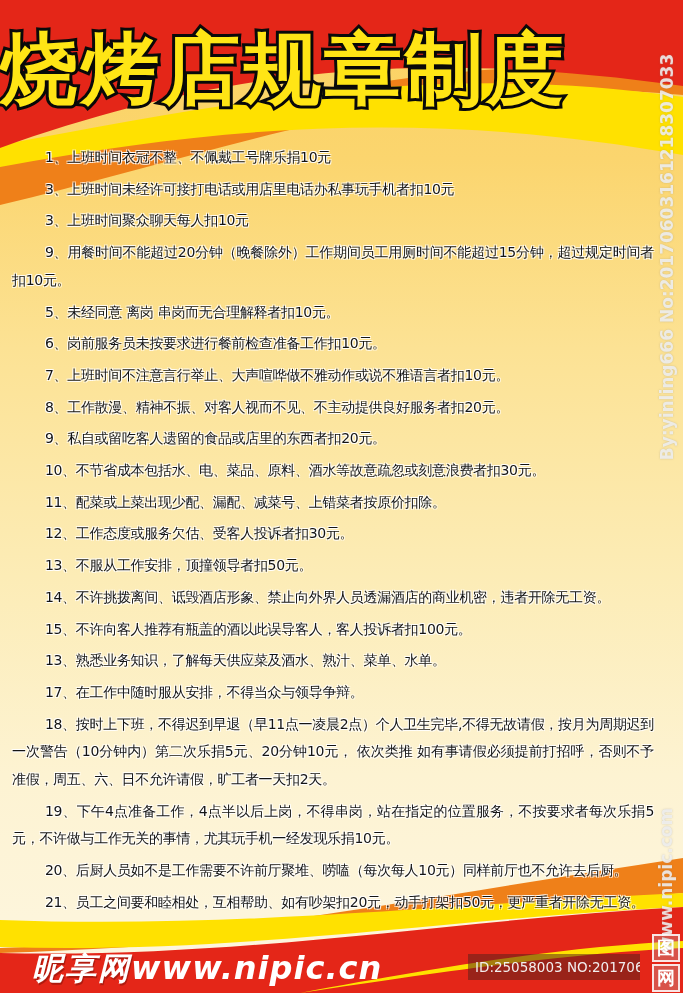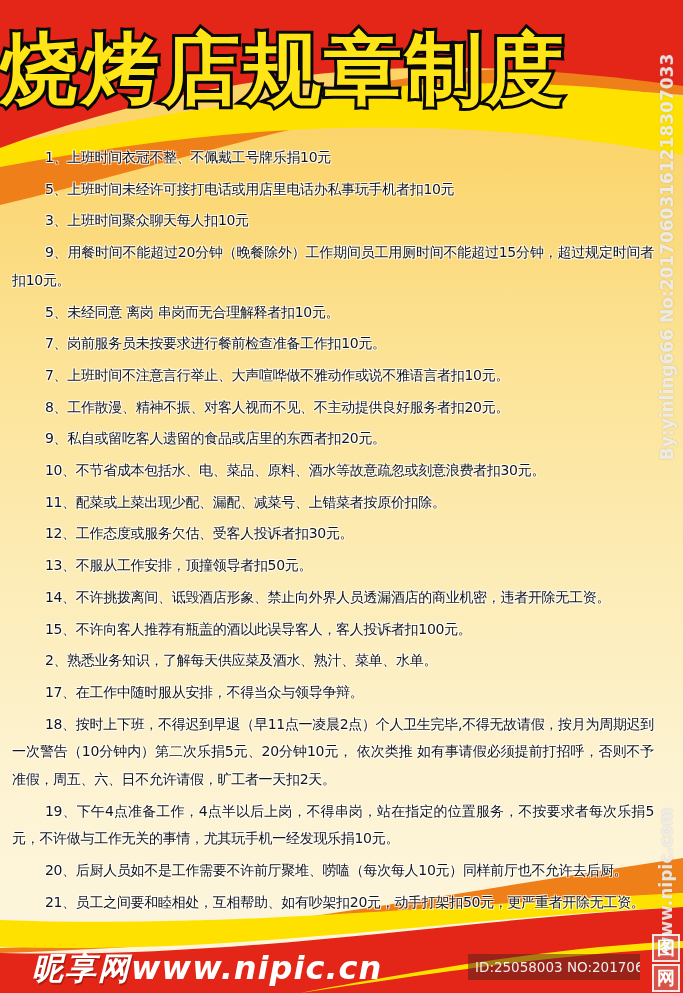--- a/index.html
+++ b/index.html
@@ -96,35 +96,35 @@
     <path d="M0,105 C200,98 420,55 683,15 L683,50 C420,80 200,104 0,110 Z" style="fill:var(--c-orange,#ef8019)"></path>
     <path d="M0,77 C240,86 460,60 683,50 L683,64 C460,74 240,112 0,104 Z" style="fill:var(--c-yellow,#ffe100)"></path>
     <path d="M0,110 C240,116 460,76 683,64 L683,150 L0,150 Z" style="fill:var(--c-red,#e42618)"></path>
     <path d="M300,150 C470,118 580,103 683,98 L683,105 C580,110 470,124 300,150 Z" style="fill:var(--c-yellow,#ffe100)"></path>
   </svg>
 
   <div id="poster-title">烧烤店规章制度</div>
 
   <div id="rules">
       <p class="rule">1、上班时间衣冠不整、不佩戴工号牌乐捐10元</p>
-      <p class="rule">5、上班时间未经许可接打电话或用店里电话办私事玩手机者扣10元</p>
+      <p class="rule">3、上班时间未经许可接打电话或用店里电话办私事玩手机者扣10元</p>
       <p class="rule">3、上班时间聚众聊天每人扣10元</p>
       <p class="rule">9、用餐时间不能超过20分钟（晚餐除外）工作期间员工用厕时间不能超过15分钟，超过规定时间者扣10元。</p>
       <p class="rule">5、未经同意 离岗 串岗而无合理解释者扣10元。</p>
-      <p class="rule">7、岗前服务员未按要求进行餐前检查准备工作扣10元。</p>
+      <p class="rule">6、岗前服务员未按要求进行餐前检查准备工作扣10元。</p>
       <p class="rule">7、上班时间不注意言行举止、大声喧哗做不雅动作或说不雅语言者扣10元。</p>
       <p class="rule">8、工作散漫、精神不振、对客人视而不见、不主动提供良好服务者扣20元。</p>
       <p class="rule">9、私自或留吃客人遗留的食品或店里的东西者扣20元。</p>
       <p class="rule">10、不节省成本包括水、电、菜品、原料、酒水等故意疏忽或刻意浪费者扣30元。</p>
       <p class="rule">11、配菜或上菜出现少配、漏配、减菜号、上错菜者按原价扣除。</p>
       <p class="rule">12、工作态度或服务欠估、受客人投诉者扣30元。</p>
       <p class="rule">13、不服从工作安排，顶撞领导者扣50元。</p>
       <p class="rule">14、不许挑拨离间、诋毁酒店形象、禁止向外界人员透漏酒店的商业机密，违者开除无工资。</p>
       <p class="rule">15、不许向客人推荐有瓶盖的酒以此误导客人，客人投诉者扣100元。</p>
-      <p class="rule">2、熟悉业务知识，了解每天供应菜及酒水、熟汁、菜单、水单。</p>
+      <p class="rule">13、熟悉业务知识，了解每天供应菜及酒水、熟汁、菜单、水单。</p>
       <p class="rule">17、在工作中随时服从安排，不得当众与领导争辩。</p>
       <p class="rule">18、按时上下班，不得迟到早退（早11点一凌晨2点）个人卫生完毕,不得无故请假，按月为周期迟到一次警告（10分钟内）第二次乐捐5元、20分钟10元， 依次类推 如有事请假必须提前打招呼，否则不予准假，周五、六、日不允许请假，旷工者一天扣2天。</p>
       <p class="rule">19、下午4点准备工作，4点半以后上岗，不得串岗，站在指定的位置服务，不按要求者每次乐捐5元，不许做与工作无关的事情，尤其玩手机一经发现乐捐10元。</p>
       <p class="rule">20、后厨人员如不是工作需要不许前厅聚堆、唠嗑（每次每人10元）同样前厅也不允许去后厨。</p>
       <p class="rule">21、员工之间要和睦相处，互相帮助、如有吵架扣20元，动手打架扣50元，更严重者开除无工资。</p>
     </div>
 
   <div id="side-credit" class="v-wm">By:yinling666 No:20170603161218307033</div>
   <div id="side-url" class="v-wm">www.nipic.com</div>
 

